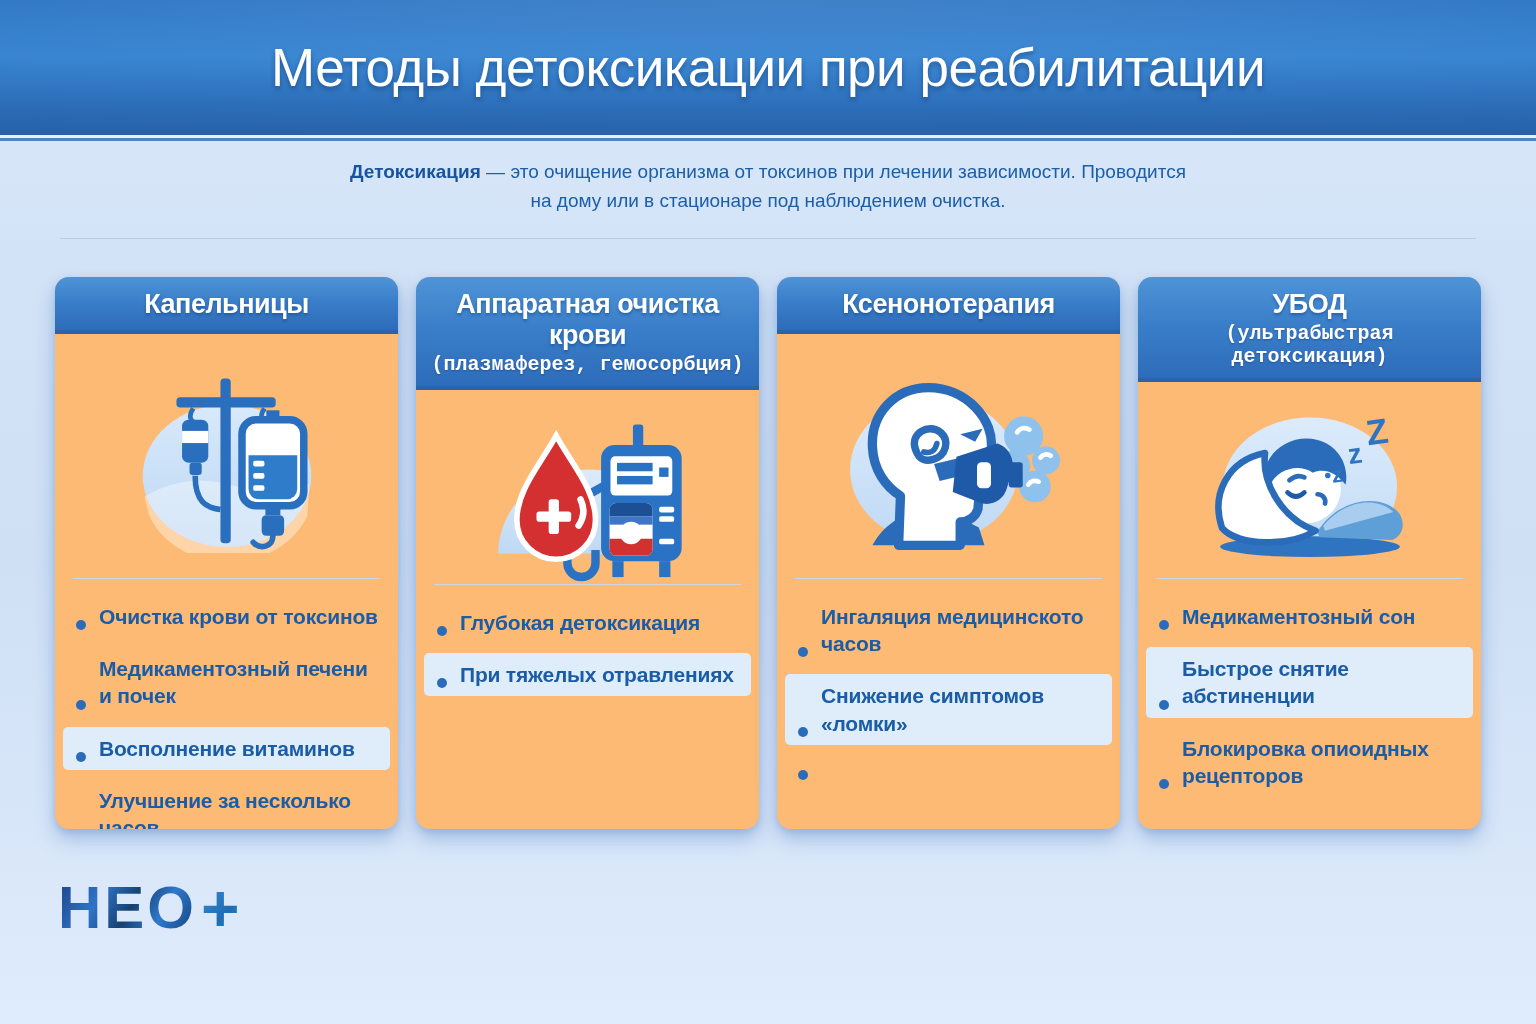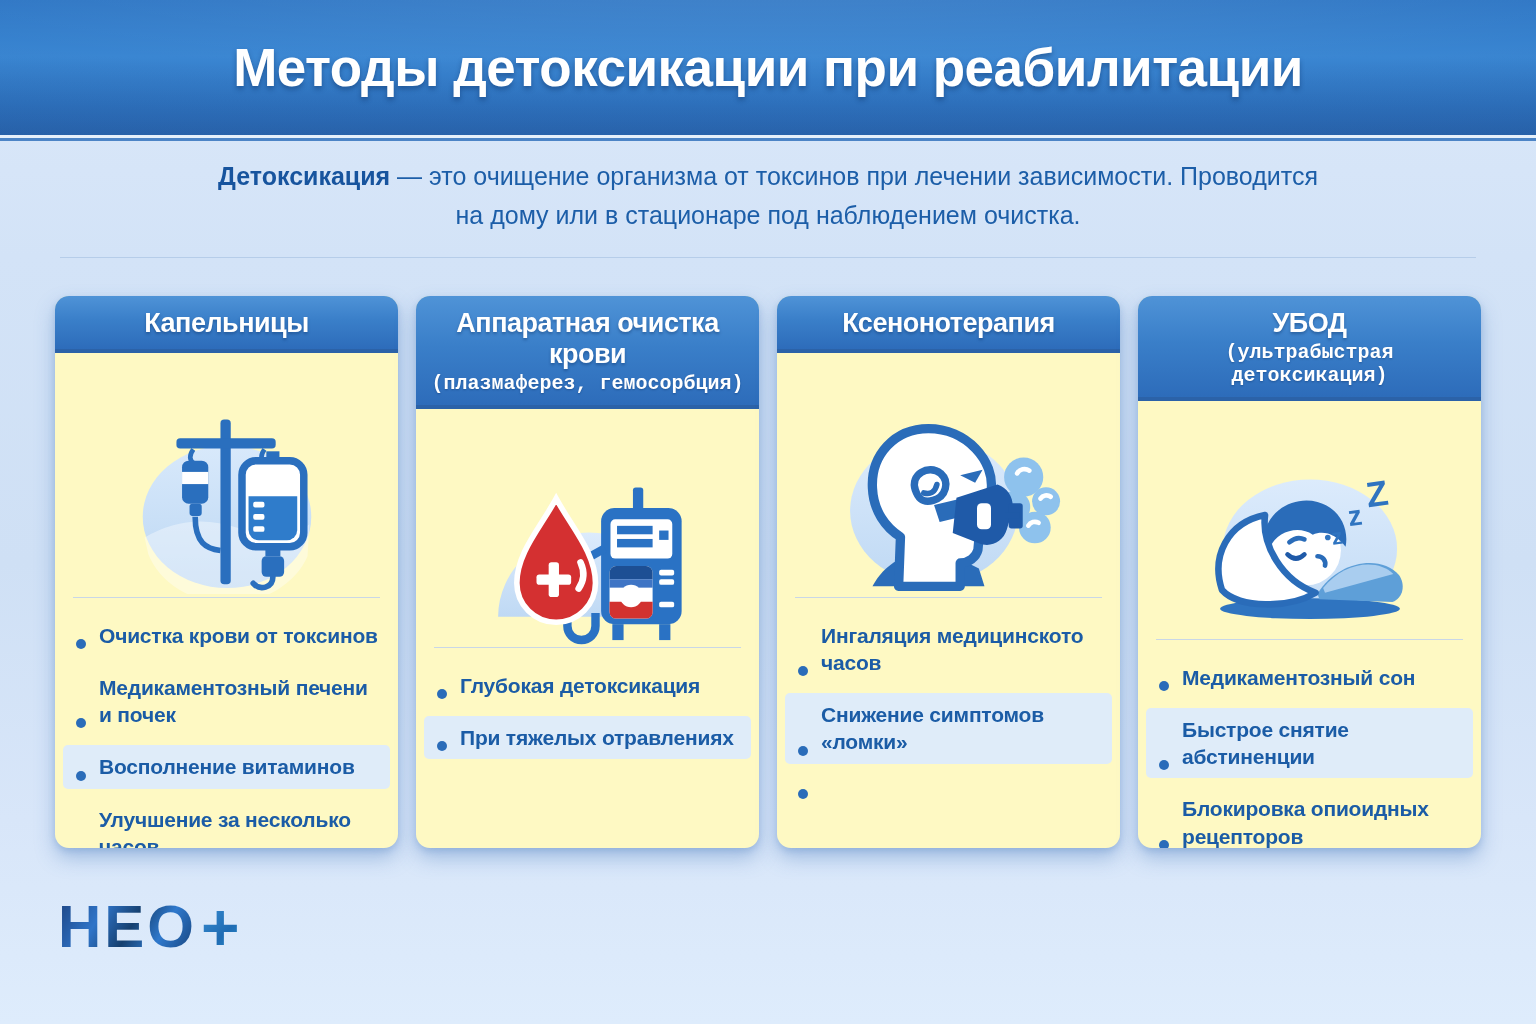--- a/index.html
+++ b/index.html
@@ -12,37 +12,36 @@
   
   .hero {
     height:138px; display:flex; align-items:center; justify-content:center;
     background:
       radial-gradient(140% 180% at 50% -20%, rgba(255,255,255,.10) 0%, rgba(255,255,255,0) 45%, rgba(10,40,90,.16) 100%),
       linear-gradient(180deg,#2f77c5 0%,#3a86d2 42%,#2e71bd 78%,#2a66b0 100%);
     border-bottom:3px solid #e6f0fb;
   }
   .hero-rule { height:3px; background:#4c84c6; }
   .hero h1 {
-    color:#ffffff; font-size:53px; font-weight:bold; letter-spacing:-0.5px;
+    color:#ffffff; font-size:53px; font-weight:normal; letter-spacing:-0.5px;
     text-shadow:0 3px 5px rgba(10,45,95,.45);
   }
   
-  .intro { margin-top:16px; text-align:center; color:#1c5ea8; font-size:25px; line-height:1.55; }
+  .intro { margin-top:16px; text-align:center; color:#1c5ea8; font-size:19px; line-height:1.55; }
   .intro .term { font-weight:bold; color:#17549e; }
   .intro-divider { height:1px; background:#b6cde9; margin:22px 60px 0; }
   
   .cards {
     margin:38px 55px 0; height:552px;
     display:grid; grid-template-columns:repeat(4,1fr); gap:18px;
   }
   .card {
-    background:#fef9c3; border-radius:14px; overflow:hidden;
+    background:#fdba74; border-radius:14px; overflow:hidden;
     display:flex; flex-direction:column;
     box-shadow:0 10px 20px rgba(72,122,188,.38), 0 3px 6px rgba(72,122,188,.22);
-    gap:44px;
   }
   .card-head {
     background:linear-gradient(180deg,#4f93d7 0%,#3a7fc9 45%,#2d6cba 100%);
     border-bottom:4px solid #2b62a8;
     color:#fff; text-align:center; padding:12px 6px 10px;
   }
   .card-title { font-size:27px; font-weight:bold; letter-spacing:-0.5px; text-shadow:0 2px 3px rgba(10,45,95,.4); }
   .card-subtitle { font-size:20px; font-weight:bold; margin-top:2px; text-shadow:0 1px 2px rgba(10,45,95,.4);font-family:Liberation Mono, monospace; }
   .card-subtitle:empty { display:none; }
   .card-body { flex:1; display:flex; flex-direction:column; }

